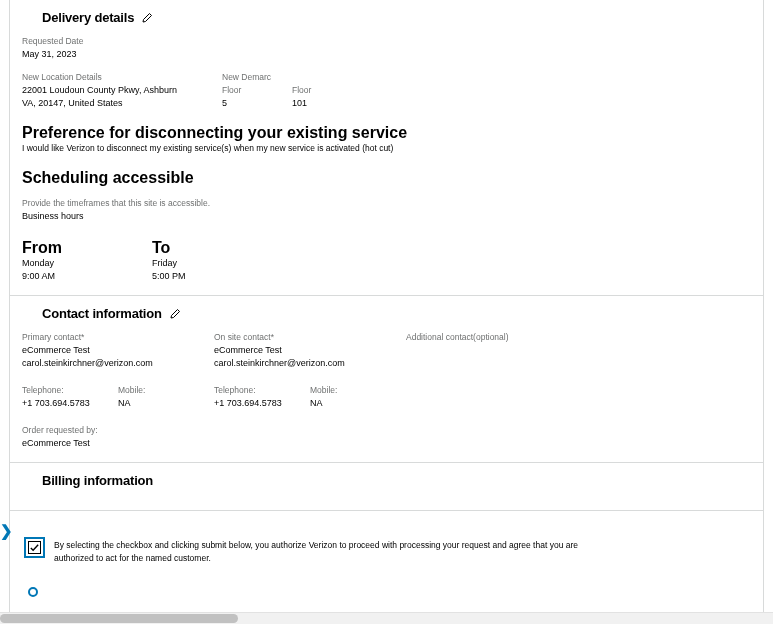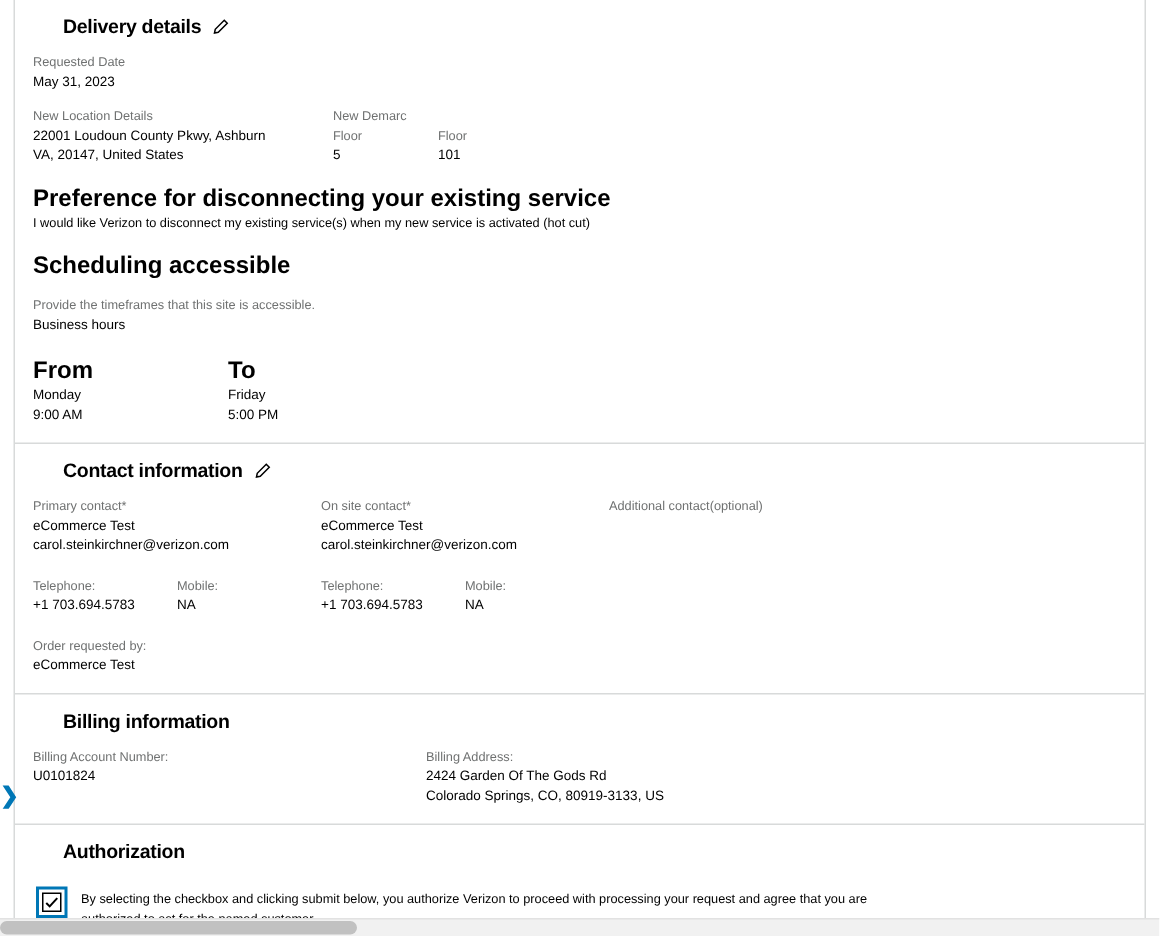--- a/index.html
+++ b/index.html
@@ -315,37 +315,23 @@
         <div class="label">Order requested by:</div>
         <div class="value">eCommerce Test</div>
       </div>
     </div>
 
     <div class="section">
       <div class="sec-head">
         <span class="sec-title">Billing information</span>
       </div>
 
-      <div class="row mt6">
-        <div class="bill-col-a">
-          <div class="label">Billing Account Number:</div>
-          <div class="value">U0101824</div>
-        </div>
-        <div>
-          <div class="label">Billing Address:</div>
-          <div class="value">2424 Garden Of The Gods Rd</div>
-          <div class="value">Colorado Springs, CO, 80919-3133, US</div>
-        </div>
-      </div>
     </div>
 
     <div class="section last">
-      <div class="sec-head">
-        <span class="sec-title">Authorization</span>
-      </div>
 
       <div class="auth-row">
         <span class="checkbox-wrap">
           <span class="checkbox">
             <svg width="11" height="11" viewBox="0 0 24 24" fill="none" stroke="#000" stroke-width="3">
               <path d="M4 13l5 5L20 6"></path>
             </svg>
           </span>
         </span>
         <span class="auth-text">By selecting the checkbox and clicking submit below, you authorize Verizon to proceed with processing your request and agree that you are authorized to act for the named customer.</span>

